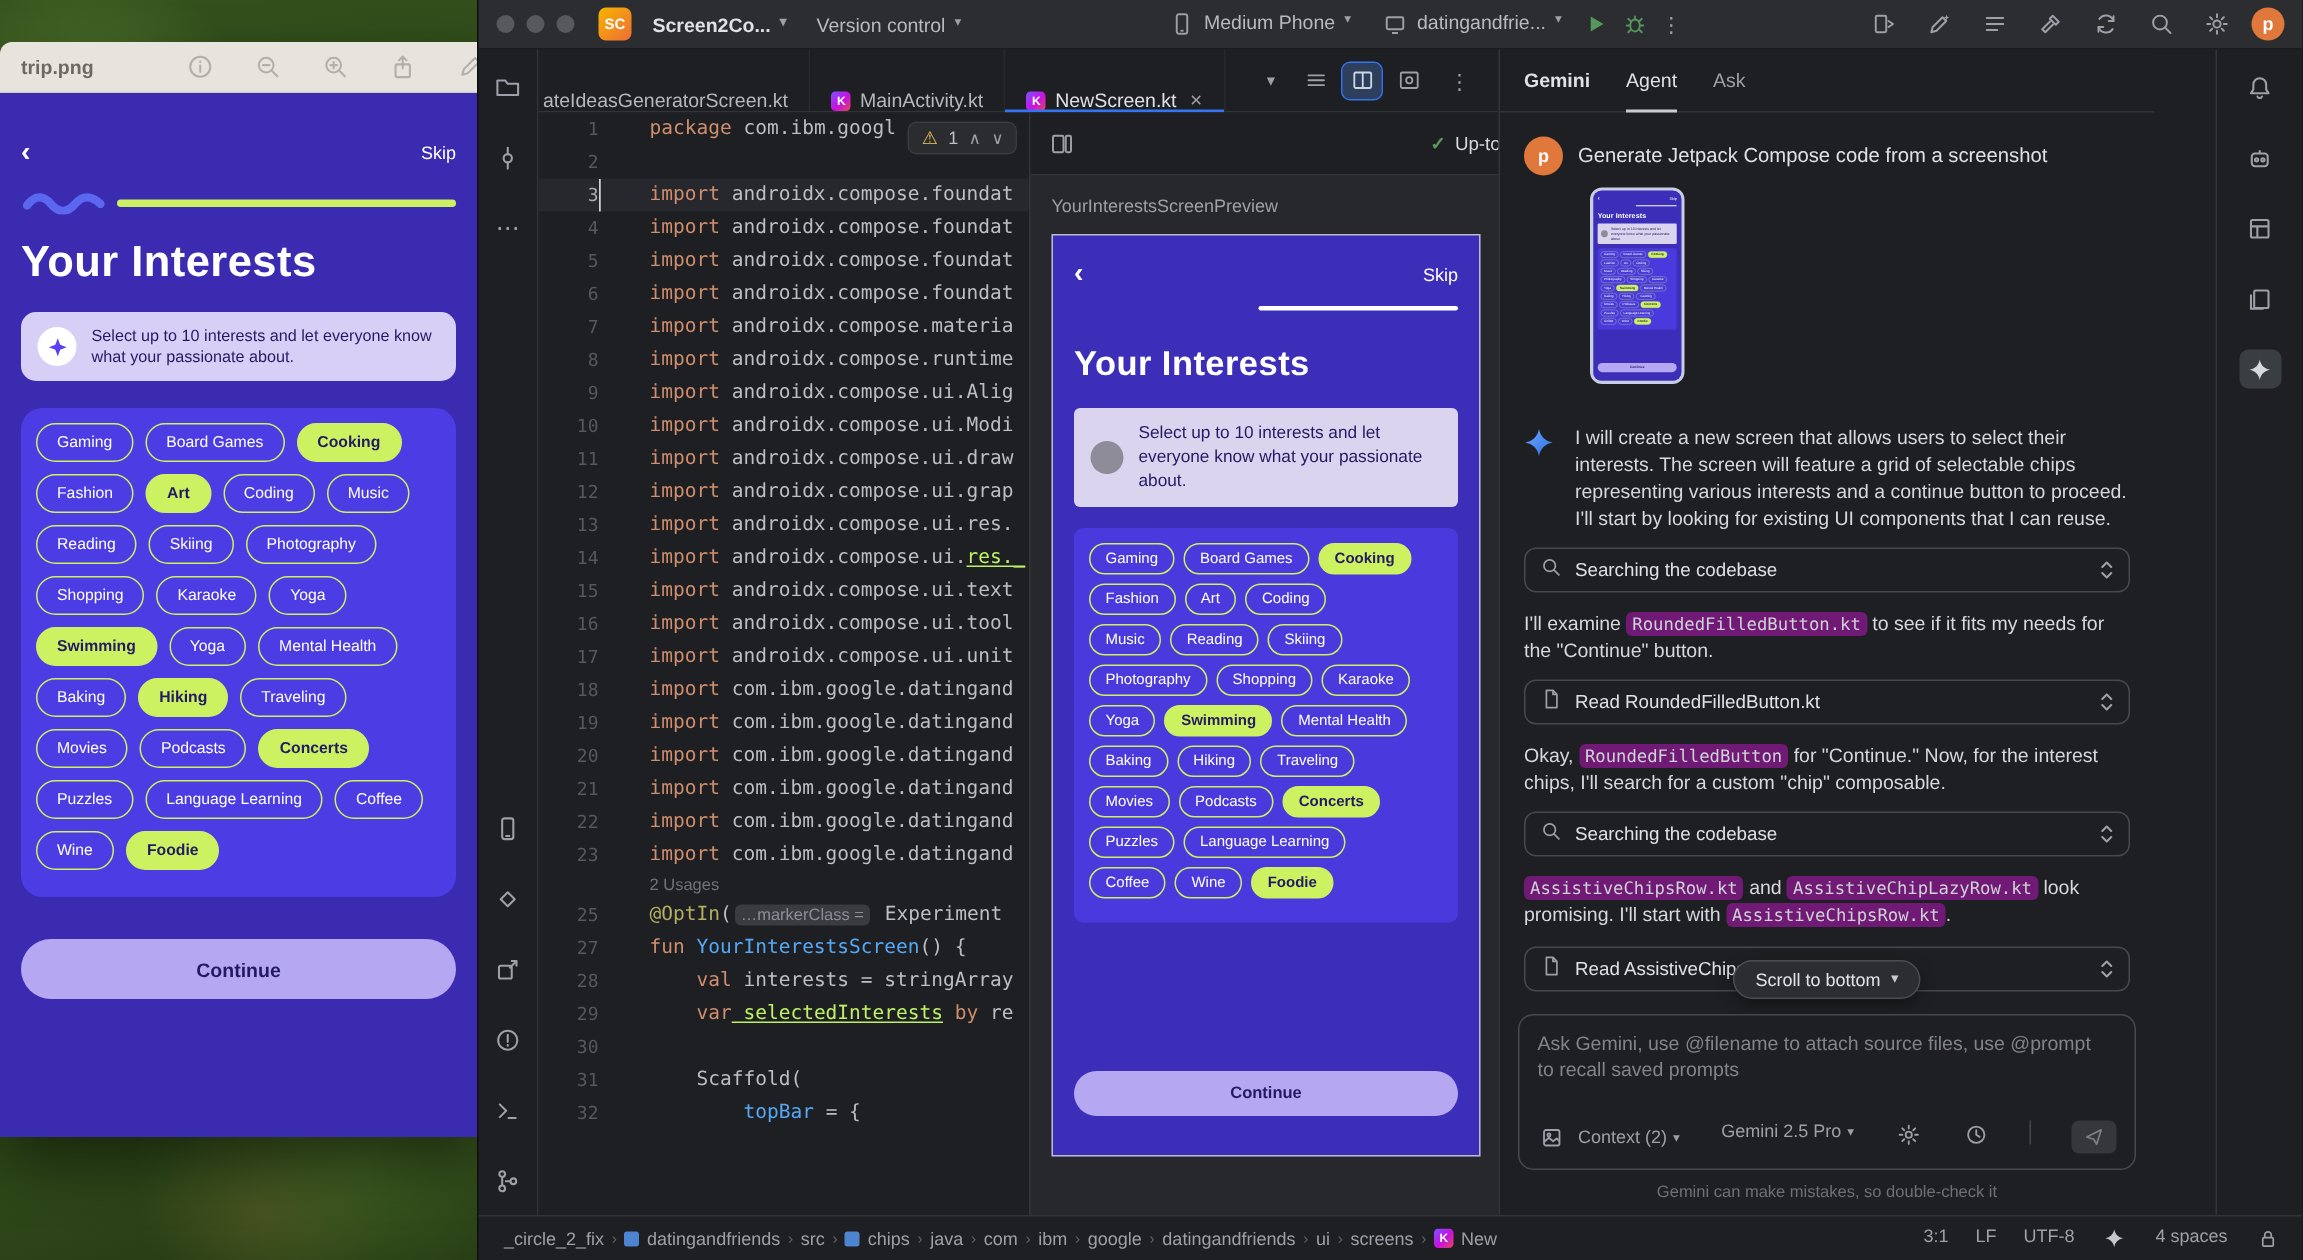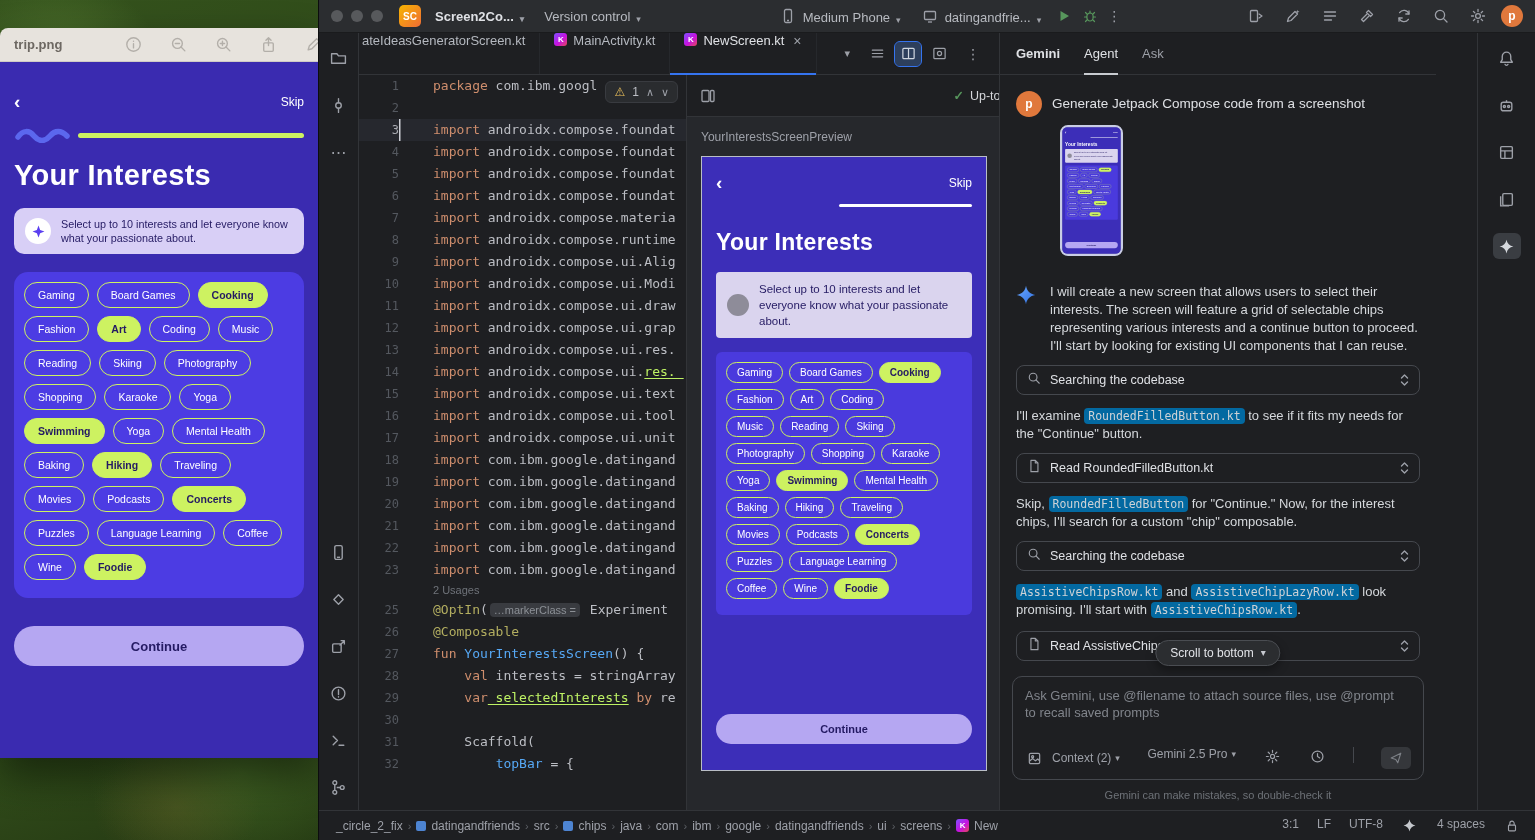--- a/index.html
+++ b/index.html
@@ -56,39 +56,39 @@
 .sc-cont{position:absolute;left:14px;right:14px;background:#b5a7f2;color:#241a63;font-weight:700;display:flex;align-items:center;justify-content:center}
 .screen--file .sc-cont{bottom:92px;height:40px;border-radius:20px;font-size:13px}
 .screen--preview .sc-cont{bottom:26px;height:30px;border-radius:15px;font-size:11px}
 
 
 .studio{position:absolute;left:318px;top:0;width:1217px;height:840px;background:#1e1f22;z-index:10;border-left:1px solid #0c0d0e}
 .toolbar{height:33px;background:#2b2d30;border-bottom:1px solid #1a1b1d;display:flex;align-items:center;padding:0 12px;gap:8px;font-size:13px;color:#b7bac0}
 .lights{display:flex;gap:8px;margin-right:8px}
 .light{width:12px;height:12px;border-radius:50%;background:#57595c}
 .scbadge{width:22px;height:22px;border-radius:5px;background:linear-gradient(135deg,#f7b500,#ef6c35);color:#fff;font-size:10px;font-weight:700;display:flex;align-items:center;justify-content:center}
-.tb-item{display:flex;align-items:flex-end;gap:6px;padding:3px 6px;border-radius:5px}
+.tb-item{display:flex;align-items:flex-start;gap:6px;padding:3px 6px;border-radius:5px}
 .tb-proj{color:#dfe1e5;font-weight:600}
 .caret{font-size:9px;color:#9da0a8}
 .flex1{flex:1}
 .tb-ic{width:18px;height:18px;display:flex;align-items:center;justify-content:center;color:#9da0a8}
 .tb-ic svg{display:block}
 .dots{color:#9da0a8;font-size:14px;width:14px;text-align:center}
 .avatar{width:22px;height:22px;border-radius:50%;background:#e0783c;color:#fff;font-size:12px;font-weight:700;display:flex;align-items:center;justify-content:center;flex:0 0 auto}
 .ricons{display:flex;align-items:center;gap:19px;margin-right:6px}
 
 .lstripe{position:absolute;left:0;top:33px;bottom:30px;width:40px;border-right:1px solid #323438;display:flex;flex-direction:column;align-items:center;padding:12px 0 10px;gap:21px;background:#1e1f22}
 .rstripe{position:absolute;right:0;top:33px;bottom:30px;width:58px;border-left:1px solid #323438;display:flex;flex-direction:column;align-items:center;padding:12px 0;gap:21px;background:#1e1f22}
 .stripe-ic{width:28px;height:26px;border-radius:6px;display:flex;align-items:center;justify-content:center;color:#9da0a8}
 .stripe-ic.active{background:#3a3d42;color:#d6d9de}
 .sp{margin-top:auto}
 
 .tabbar{position:absolute;left:40px;top:33px;width:682px;height:42px;border-bottom:1px solid #323438;display:flex;align-items:stretch;font-size:13px;color:#b4b8bf;background:#1e1f22}
 #tabs{display:flex;align-items:stretch}
-.tab{display:flex;align-items:flex-start;gap:6px;padding:0 14px;position:relative;border-right:1px solid #26282c}
+.tab{display:flex;align-items:flex-end;gap:6px;padding:0 14px;position:relative;border-right:1px solid #26282c}
 .tab.cut{padding-left:3px;max-width:220px;overflow:hidden}
 .tab.active{color:#dfe1e5}
 .tab.active::after{content:'';position:absolute;left:0;right:0;bottom:-1px;height:2px;background:#3574f0}
 .tab-x{color:#9da0a8;font-size:14px;margin-left:3px}
 .k-ic{width:13px;height:13px;border-radius:3px;background:linear-gradient(135deg,#7f52ff,#c711e1 55%,#e44857);color:#fff;font-size:8px;font-weight:700;display:flex;align-items:center;justify-content:center;flex:0 0 auto}
 .tab-aux{display:flex;align-items:center;gap:14px;margin-left:28px}
 .bigcaret{color:#9da0a8;font-size:11px}
 .viewtoggles{display:flex;gap:5px;align-items:center}
 .vt{width:26px;height:24px;border-radius:5px;display:flex;align-items:center;justify-content:center;color:#9da0a8}
 .vt.active{background:#2d3f5c;outline:1px solid #3574f0;color:#cfd6df}
@@ -132,21 +132,21 @@
 .g-user .avatar{width:26px;height:26px}
 .thumb{margin:8px 0 0 44px;width:63px;height:131px;border-radius:8px;border:2px solid #c9cde4;overflow:hidden;background:#3c2eb8}
 .thumb-scale{width:288px;height:617px;transform:scale(.206);transform-origin:0 0}
 .g-intro{display:flex;gap:14px;margin-top:27px}
 .g-star{flex:0 0 auto;margin-top:2px}
 .g-step{height:30px;display:flex;align-items:center;gap:9px;border:1px solid #45484e;border-radius:8px;padding:0 10px;margin:10px 0 0;color:#dfe1e5}
 .g-step.partial{margin-top:12px}
 .g-step-lb{font-size:12.5px}
 .g-step-ch{margin-left:auto;display:flex}
 .g-para{margin:12px 0 0}
-.gcode{font-family:"DejaVu Sans Mono",monospace;font-size:11.5px;background:#0369a1;border-radius:4px;padding:1px 4px;color:#ced2d6}
+.gcode{font-family:"DejaVu Sans Mono",monospace;font-size:11.5px;background:#701a75;border-radius:4px;padding:1px 4px;color:#ced2d6}
 .g-pill{position:absolute;left:50%;transform:translateX(-50%);bottom:10px;background:#2b2d30;border:1px solid #4a4d52;border-radius:13px;height:26px;display:flex;align-items:center;gap:7px;padding:0 14px;font-size:12px;color:#e2e4e8;box-shadow:0 4px 10px rgba(0,0,0,.35);white-space:nowrap}
 .g-inputwrap{padding:0 12px;flex:0 0 auto}
 .g-input{border:1px solid #45484e;border-radius:10px;height:104px;padding:10px 12px;display:flex;flex-direction:column}
 .g-ph{color:#80848b;font-size:13px;line-height:17px;max-width:382px}
 .g-ctrl{margin-top:auto;display:flex;align-items:center;gap:9px;color:#9da0a8;font-size:12px}
 .g-right{margin-left:auto;display:flex;align-items:flex-start;gap:27px}
 .vdiv{width:1px;height:16px;background:#45484e}
 .send{width:30px;height:22px;border-radius:5px;background:#35373b;display:flex;align-items:center;justify-content:center;color:#7d8187}
 .g-foot{height:30px;display:flex;align-items:center;justify-content:center;color:#6d7177;font-size:11px;flex:0 0 auto}
 
@@ -479,21 +479,20 @@
         <div class="cl"><span class="gut">16</span><span class="ct"><span class="tk-k">import</span><span class="tk-d"> androidx.compose.ui.tool</span></span></div>
         <div class="cl"><span class="gut">17</span><span class="ct"><span class="tk-k">import</span><span class="tk-d"> androidx.compose.ui.unit</span></span></div>
         <div class="cl"><span class="gut">18</span><span class="ct"><span class="tk-k">import</span><span class="tk-d"> com.ibm.google.datingand</span></span></div>
         <div class="cl"><span class="gut">19</span><span class="ct"><span class="tk-k">import</span><span class="tk-d"> com.ibm.google.datingand</span></span></div>
         <div class="cl"><span class="gut">20</span><span class="ct"><span class="tk-k">import</span><span class="tk-d"> com.ibm.google.datingand</span></span></div>
         <div class="cl"><span class="gut">21</span><span class="ct"><span class="tk-k">import</span><span class="tk-d"> com.ibm.google.datingand</span></span></div>
         <div class="cl"><span class="gut">22</span><span class="ct"><span class="tk-k">import</span><span class="tk-d"> com.ibm.google.datingand</span></span></div>
         <div class="cl"><span class="gut">23</span><span class="ct"><span class="tk-k">import</span><span class="tk-d"> com.ibm.google.datingand</span></span></div>
         <div class="cl usgrow"><span class="gut"></span><span class="ct"><span class="usg">2 Usages</span></span></div>
         <div class="cl"><span class="gut">25</span><span class="ct"><span class="tk-a">@OptIn</span><span class="tk-d">(</span><span class="tk-h">…markerClass =</span><span class="tk-d"> Experiment</span></span></div>
-        <div class="cl"><span class="gut">26</span><span class="ct"><span class="tk-a">@Composable</span></span></div>
         <div class="cl"><span class="gut">27</span><span class="ct"><span class="tk-k">fun</span><span class="tk-f"> YourInterestsScreen</span><span class="tk-d">() {</span></span></div>
         <div class="cl"><span class="gut">28</span><span class="ct"><span class="tk-d">    </span><span class="tk-k">val</span><span class="tk-d"> interests = stringArray</span></span></div>
         <div class="cl"><span class="gut">29</span><span class="ct"><span class="tk-d">    </span><span class="tk-k">var</span><span class="tk-u"> selectedInterests</span><span class="tk-d"> </span><span class="tk-k">by</span><span class="tk-d"> re</span></span></div>
         <div class="cl"><span class="gut">30</span><span class="ct"></span></div>
         <div class="cl"><span class="gut">31</span><span class="ct"><span class="tk-d">    Scaffold(</span></span></div>
         <div class="cl"><span class="gut">32</span><span class="ct"><span class="tk-d">        </span><span class="tk-p">topBar</span><span class="tk-d"> = {</span></span></div>
       </div>
     <div class="inspect">
       <span class="warn">⚠</span>
       <span>1</span>
@@ -695,21 +694,21 @@
                 <path d="M9.5 1.5v3h3"></path>
               </svg></span>
             <span class="g-step-lb">Read RoundedFilledButton.kt</span>
             <span class="g-step-ch">
               <svg width="9" height="14" viewBox="0 0 9 14" fill="none" stroke="#9da0a8" stroke-width="1.4" stroke-linecap="round" stroke-linejoin="round">
                 <path d="M1.5 5L4.5 2l3 3"></path>
                 <path d="M1.5 9l3 3 3-3"></path>
               </svg>
             </span>
           </div>
-          <div class="g-para"><span>Skip, </span><span class="gcode">RoundedFilledButton</span><span> for "Continue." Now, for the interest chips, I'll search for a custom "chip" composable.</span></div>
+          <div class="g-para"><span>Okay, </span><span class="gcode">RoundedFilledButton</span><span> for "Continue." Now, for the interest chips, I'll search for a custom "chip" composable.</span></div>
           <div class="g-step">
             <span class="g-step-ic"><svg width="14" height="14" viewBox="0 0 16 16" fill="none" stroke="#9da0a8" stroke-width="1.3" stroke-linecap="round">
                 <circle cx="7" cy="7" r="4.4"></circle>
                 <path d="M10.2 10.2L14 14"></path>
               </svg></span>
             <span class="g-step-lb">Searching the codebase</span>
             <span class="g-step-ch">
               <svg width="9" height="14" viewBox="0 0 9 14" fill="none" stroke="#9da0a8" stroke-width="1.4" stroke-linecap="round" stroke-linejoin="round">
                 <path d="M1.5 5L4.5 2l3 3"></path>
                 <path d="M1.5 9l3 3 3-3"></path>

